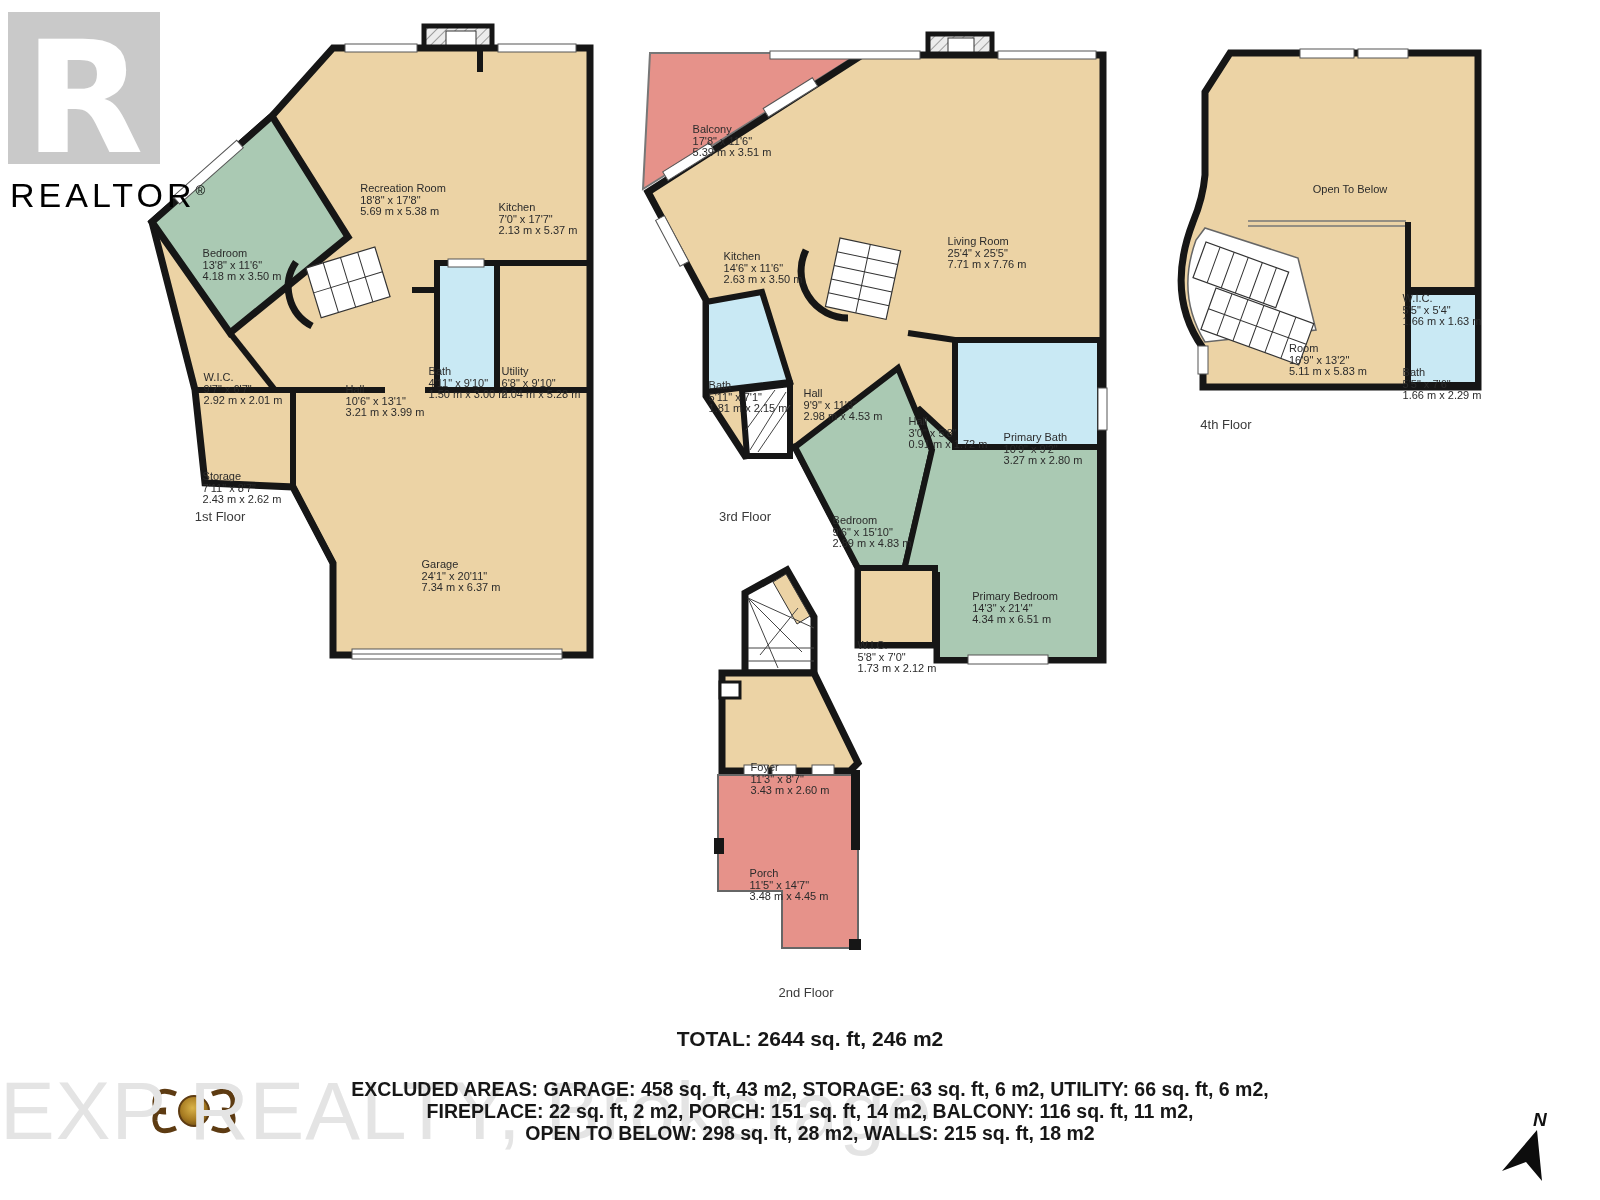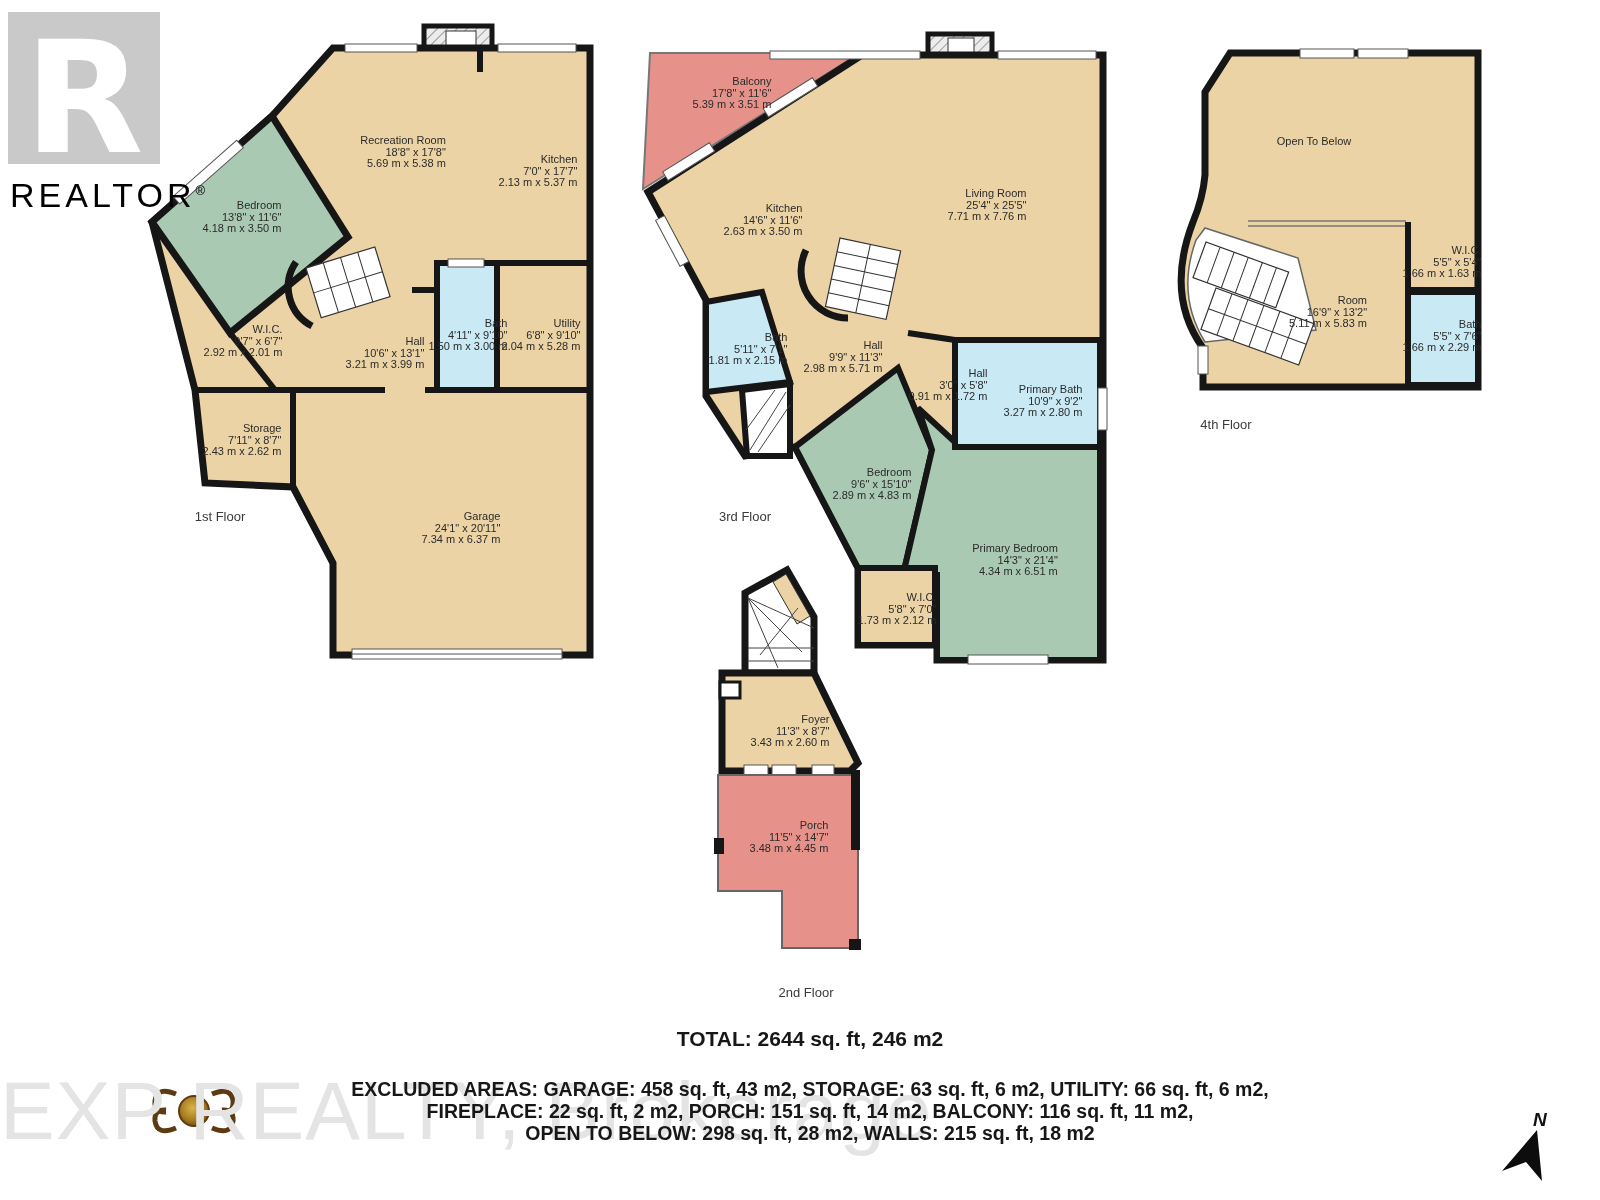--- a/index.html
+++ b/index.html
@@ -1,20 +1,20 @@
 <!DOCTYPE html>
 <html><head>
 <meta charset="utf-8">
 <style>
   html,body{margin:0;padding:0;background:#fff;}
   .canvas{position:relative;width:1600px;height:1200px;background:#ffffff;overflow:hidden;
           font-family:"Liberation Sans","DejaVu Sans",sans-serif;}
   .plansvg{position:absolute;left:0;top:0;z-index:1;}
-  .rlabel{position:absolute;transform:translate(-50%,-50%);text-align:right;
-          font-size:11px;line-height:11.5px;color:#2b2b2b;white-space:nowrap;z-index:3;}
+  .rlabel{position:absolute;transform:translate(-50%,-50%);text-align:left;
+          font-size:11px;line-height:11.5px;color:#2b2b2b;white-space:nowrap;z-index:3;margin-top:48px;}
   .fcaption{position:absolute;transform:translate(-50%,-50%);font-size:13px;color:#3a3a3a;
             white-space:nowrap;z-index:3;}
   .wm-exp{position:absolute;left:0;width:100%;text-align:left;top:1064px;font-size:82px;
           font-weight:400;color:#e4e4e4;letter-spacing:1px;z-index:2;white-space:nowrap;}
   .sline{position:absolute;left:10px;width:100%;text-align:center;color:#171717;z-index:3;white-space:nowrap;}
   .s-total{top:1027px;font-size:21px;font-weight:700;}
   .s-row{font-size:19.5px;font-weight:600;}
   .s-credit{top:1160px;font-size:12px;font-weight:400;color:#222;}
   .realtor-text{position:absolute;left:10px;top:176px;font-size:34px;color:#000000;
                 letter-spacing:4px;z-index:1;}
@@ -276,21 +276,21 @@
     <div>7.71 m x 7.76 m</div>
   </div>
   <div class="rlabel" style="left:748px;top:349px">
     <div>Bath</div>
     <div>5'11" x 7'1"</div>
     <div>1.81 m x 2.15 m</div>
   </div>
   <div class="rlabel" style="left:843px;top:357px">
     <div>Hall</div>
     <div>9'9" x 11'3"</div>
-    <div>2.98 m x 5.71 m</div>
+    <div>2.98 m x 4.53 m</div>
   </div>
   <div class="rlabel" style="left:948px;top:385px">
     <div>Hall</div>
     <div>3'0" x 5'8"</div>
     <div>0.91 m x 1.72 m</div>
   </div>
   <div class="rlabel" style="left:1043px;top:401px">
     <div>Primary Bath</div>
     <div>10'9" x 9'2"</div>
     <div>3.27 m x 2.80 m</div>
@@ -304,21 +304,21 @@
     <div>Primary Bedroom</div>
     <div>14'3" x 21'4"</div>
     <div>4.34 m x 6.51 m</div>
   </div>
   <div class="rlabel" style="left:897px;top:609px">
     <div>W.I.C.</div>
     <div>5'8" x 7'0"</div>
     <div>1.73 m x 2.12 m</div>
   </div>
 
-  <div class="rlabel" style="left:1314px;top:142px">
+  <div class="rlabel" style="left:1350px;top:142px">
     <div>Open To Below</div>
   </div>
   <div class="rlabel" style="left:1442px;top:262px">
     <div>W.I.C.</div>
     <div>5'5" x 5'4"</div>
     <div>1.66 m x 1.63 m</div>
   </div>
   <div class="rlabel" style="left:1328px;top:312px">
     <div>Room</div>
     <div>16'9" x 13'2"</div>

